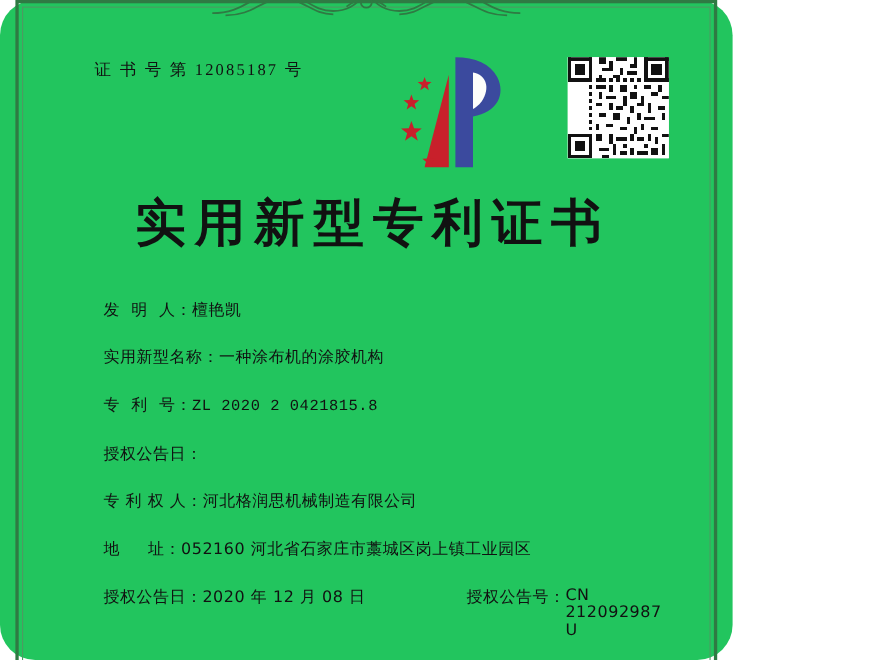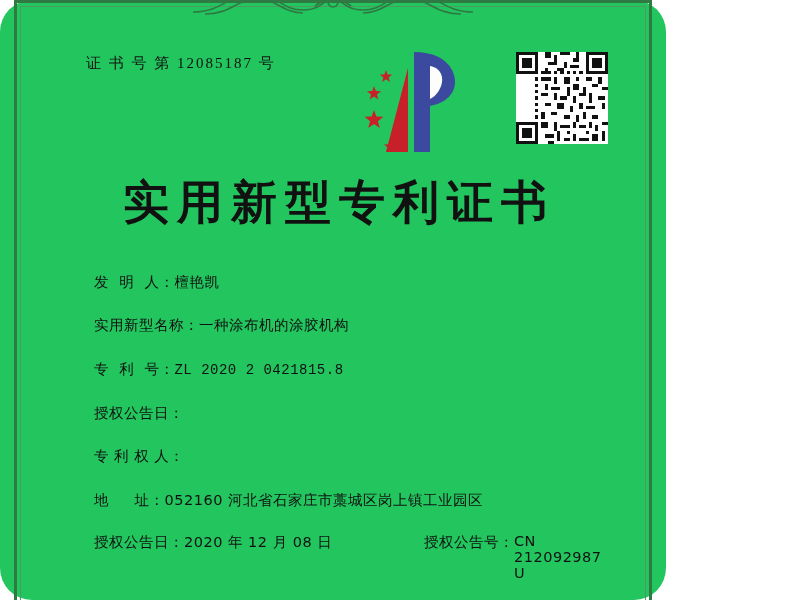--- a/index.html
+++ b/index.html
@@ -314,20 +314,21 @@
       <span class="field-label">专  利  号：</span>
       <span class="field-value mono">ZL 2020 2 0421815.8</span>
     </div>
 
     <div class="field-row">
       <span class="field-label">授权公告日：</span>
     </div>
 
     <div class="field-row">
       <span class="field-label">专 利 权 人：</span>
+      <span class="field-value">河北格润思机械制造有限公司</span>
     </div>
 
     <div class="field-row">
       <span class="field-label">地     址：</span>
       <span class="field-value">052160 河北省石家庄市藁城区岗上镇工业园区</span>
     </div>
 
     <div class="bottom-row">
       <div class="bottom-left">
         <span class="field-label">授权公告日：</span>

